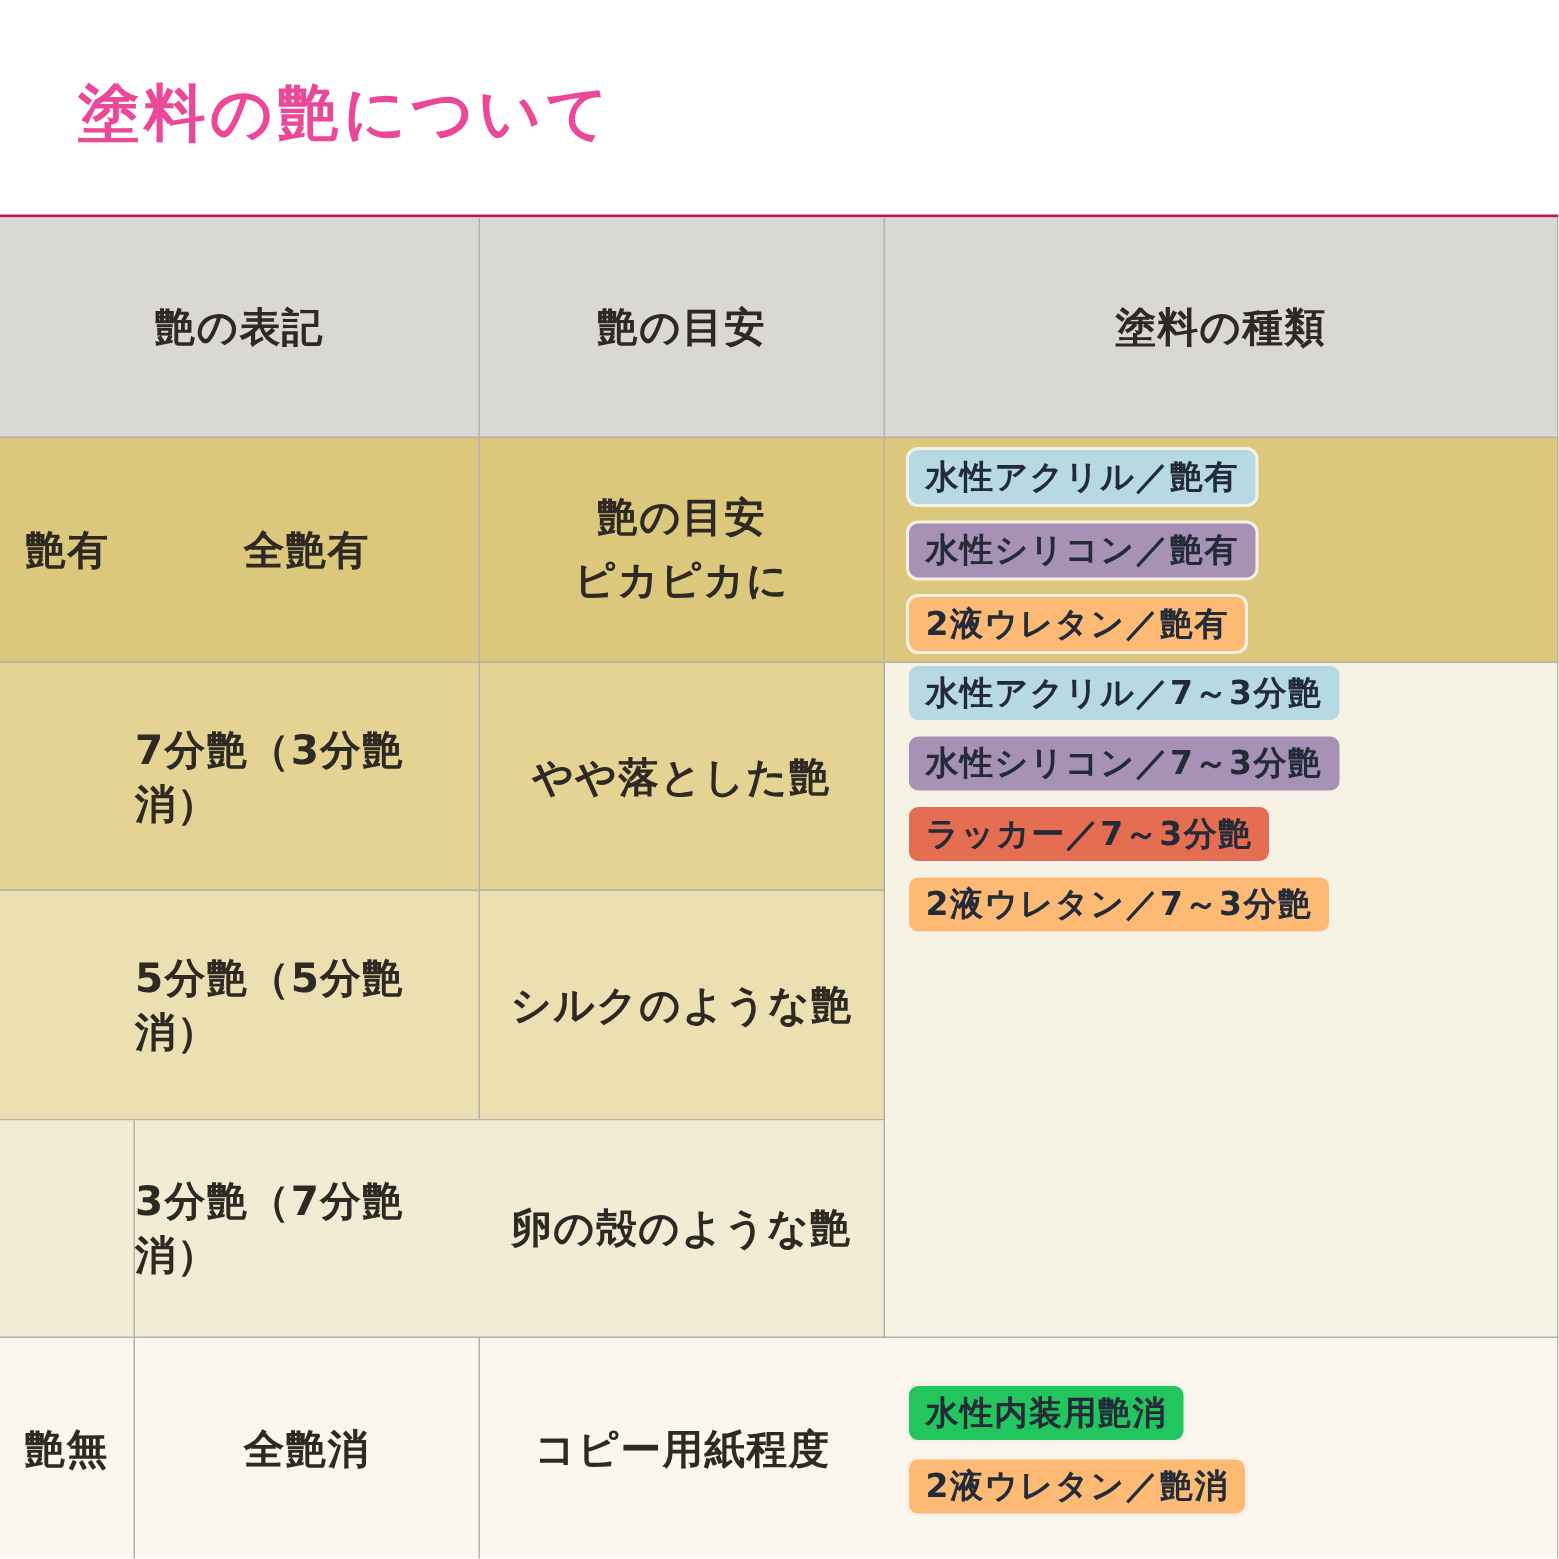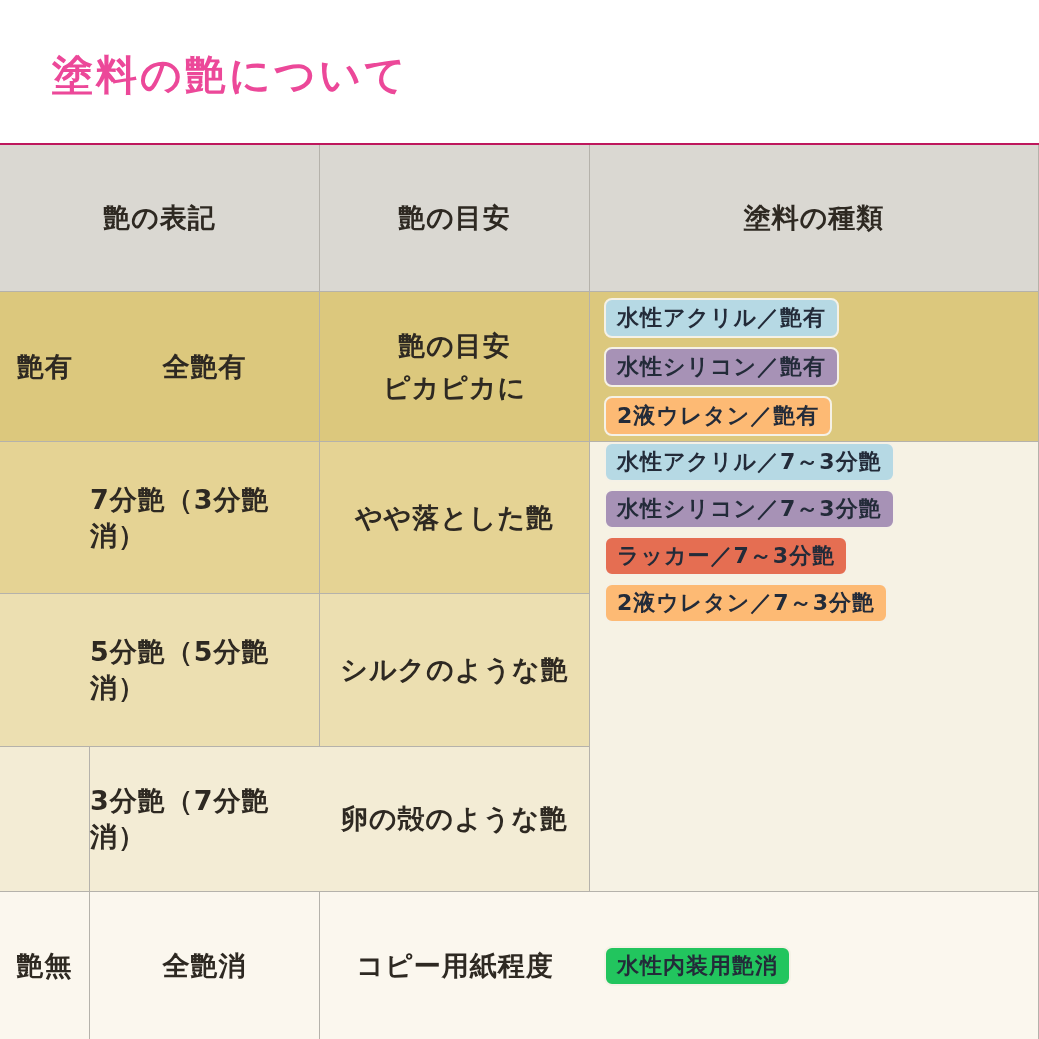--- a/index.html
+++ b/index.html
@@ -107,16 +107,17 @@
 
     <div class="cell bg-r4"></div>
     <div class="cell bg-r4">3分艶（7分艶消）</div>
     <div class="cell bg-r4">卵の殻のような艶</div>
 
     <div class="cell bg-r5">艶無</div>
     <div class="cell bg-r5">全艶消</div>
     <div class="cell bg-r5">コピー用紙程度</div>
     <div class="cell bg-r5 paints">
       <span class="badge b-yellow">水性内装用艶消</span>
+      <span class="badge b-blue">2液ウレタン／艶消</span>
     </div>
 
   </div>
 </div>
 
 </body></html>

